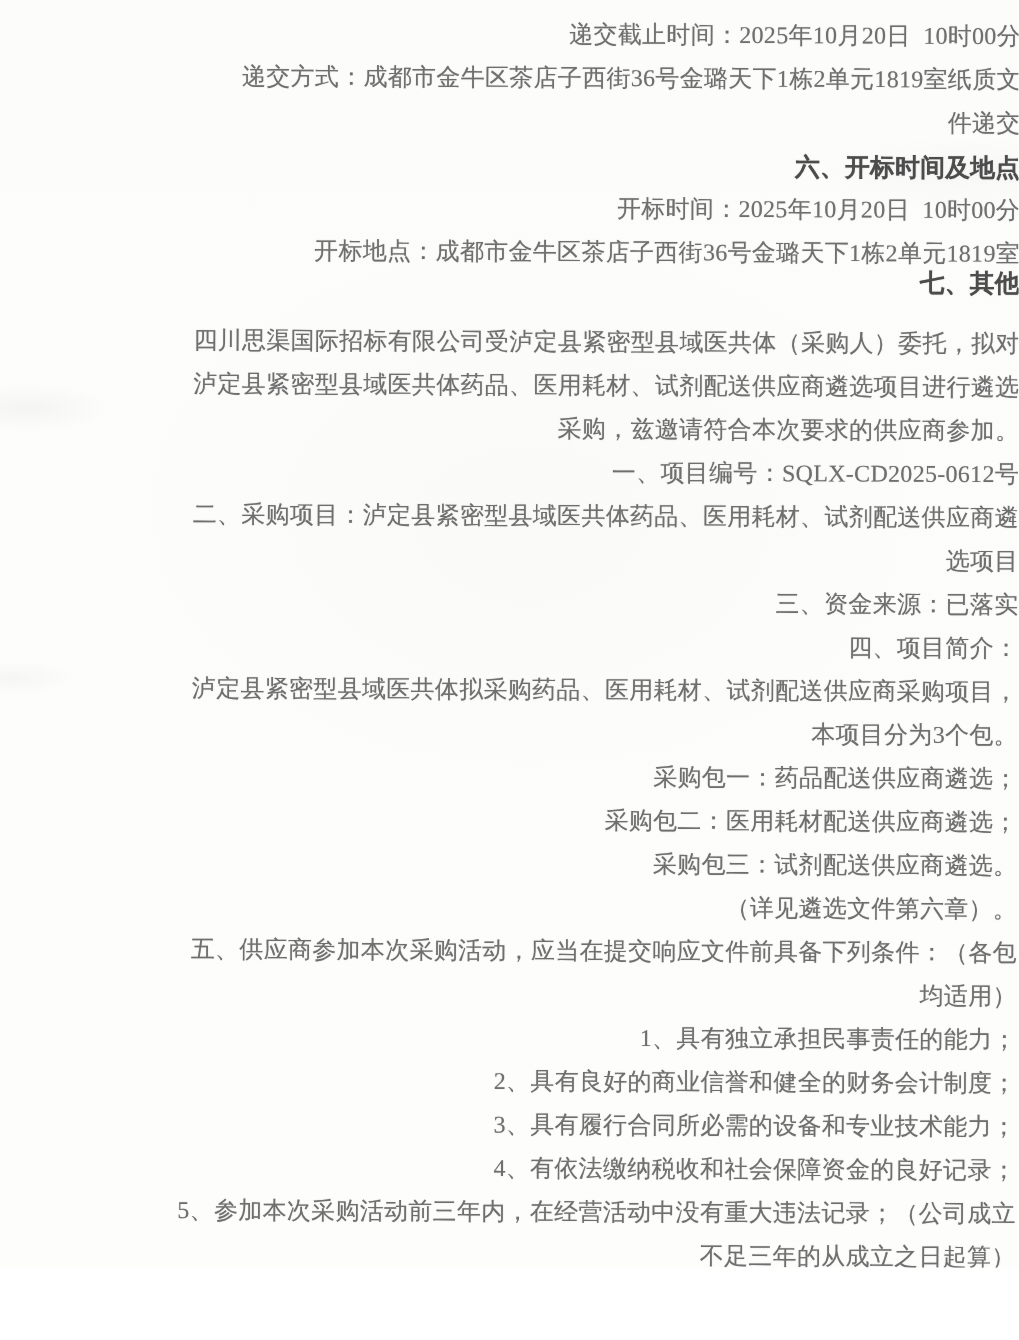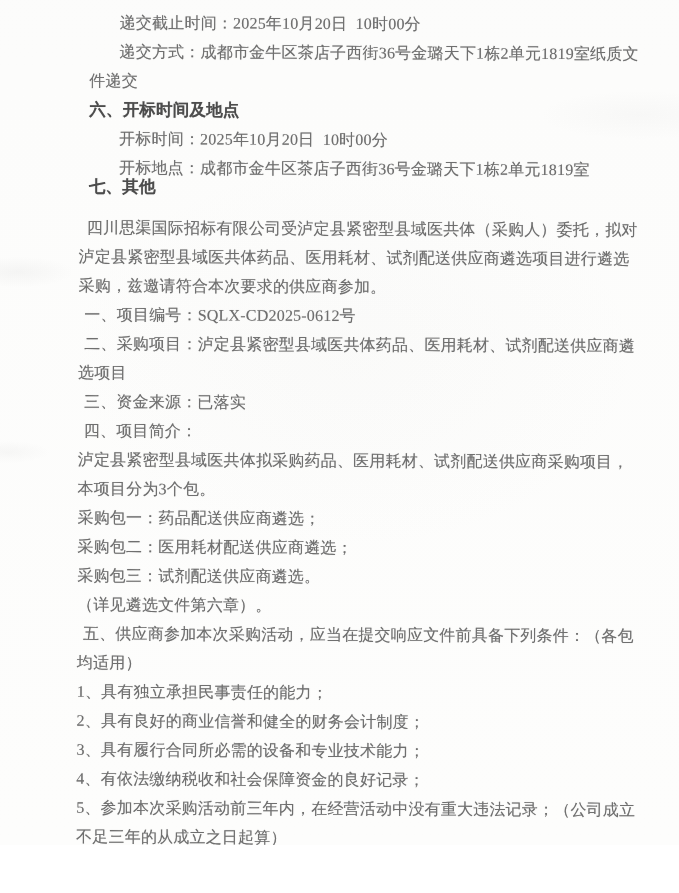--- a/index.html
+++ b/index.html
@@ -11,20 +11,21 @@
     width: 679px;
     height: 893px;
     overflow: hidden;
   }
   .page {
     position: relative;
     width: 679px;
     height: 845px;
     background: var(--paper, #fdfdfc);
     overflow: hidden;
+    text-align: right;
   }
   
   .page::before {
     content: "";
     position: absolute;
     inset: 0;
     pointer-events: none;
     background:
       radial-gradient(ellipse 80px 22px at 18px 272px, rgba(140,140,140,0.07), transparent 70%),
       radial-gradient(ellipse 60px 16px at 8px 452px, rgba(140,140,140,0.06), transparent 70%),

